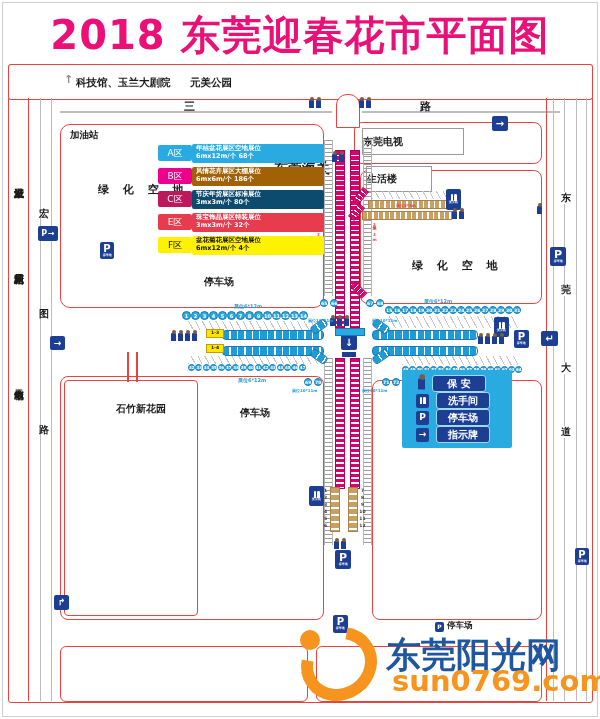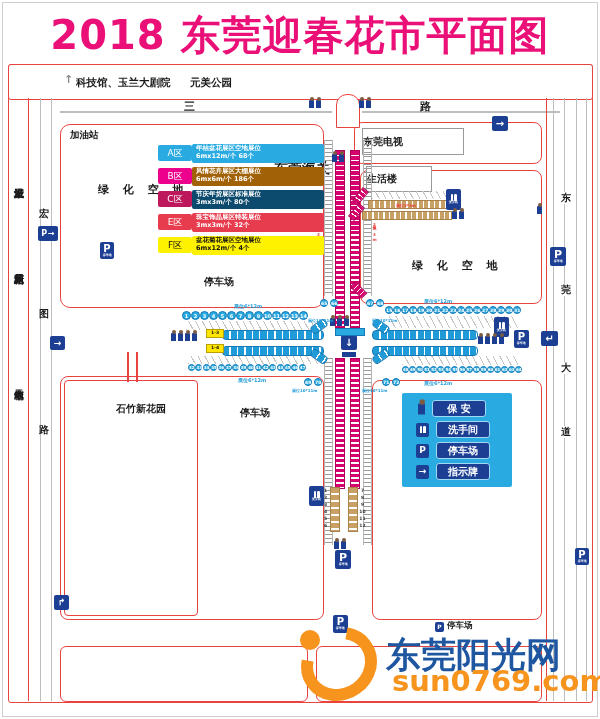--- a/index.html
+++ b/index.html
@@ -226,21 +226,21 @@
 <div class="diag" style="left:350px;top:286px;transform:rotate(45deg)"></div>
 
 <div class="blk" style="left:60px;top:376px;width:262px;height:242px;border-radius:8px"></div>
 <div class="blk" style="left:64px;top:380px;width:132px;height:234px;border-radius:4px"></div>
 <span class="t" style="left:116px;top:403px;font-size:10px">石竹新花园</span>
 <span class="t" style="left:240px;top:407px;font-size:10px">停车场</span>
 <div class="redline" style="left:127px;top:352px;width:2px;height:30px"></div>
 <div class="redline" style="left:136px;top:352px;width:2px;height:30px"></div>
 <div class="blk" style="left:372px;top:380px;width:168px;height:238px;border-radius:8px"></div>
 
-<div class="legendbox" style="left:402px;top:393px;width:110px;height:94px">
+<div class="legendbox" style="left:402px;top:370px;width:110px;height:78px">
   <div class="lrow">
     <span class="guard" style="transform:scale(1.4);margin-left:3px"></span>
     <div class="llab">保 安</div>
   </div>
   <div class="lrow">
     <span class="mini">
         <span class="wcfigs">
           <i></i>
           <i></i>
         </span>

